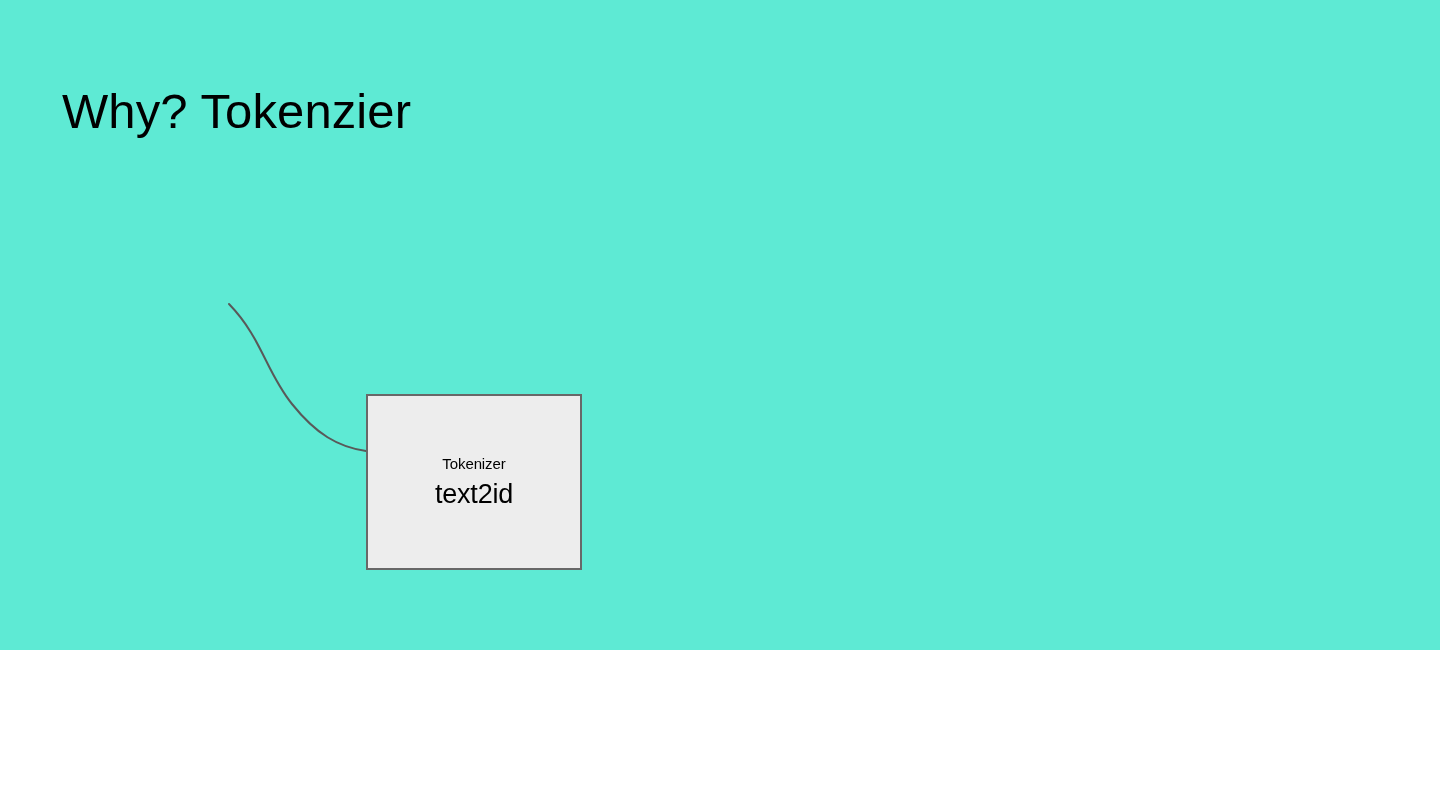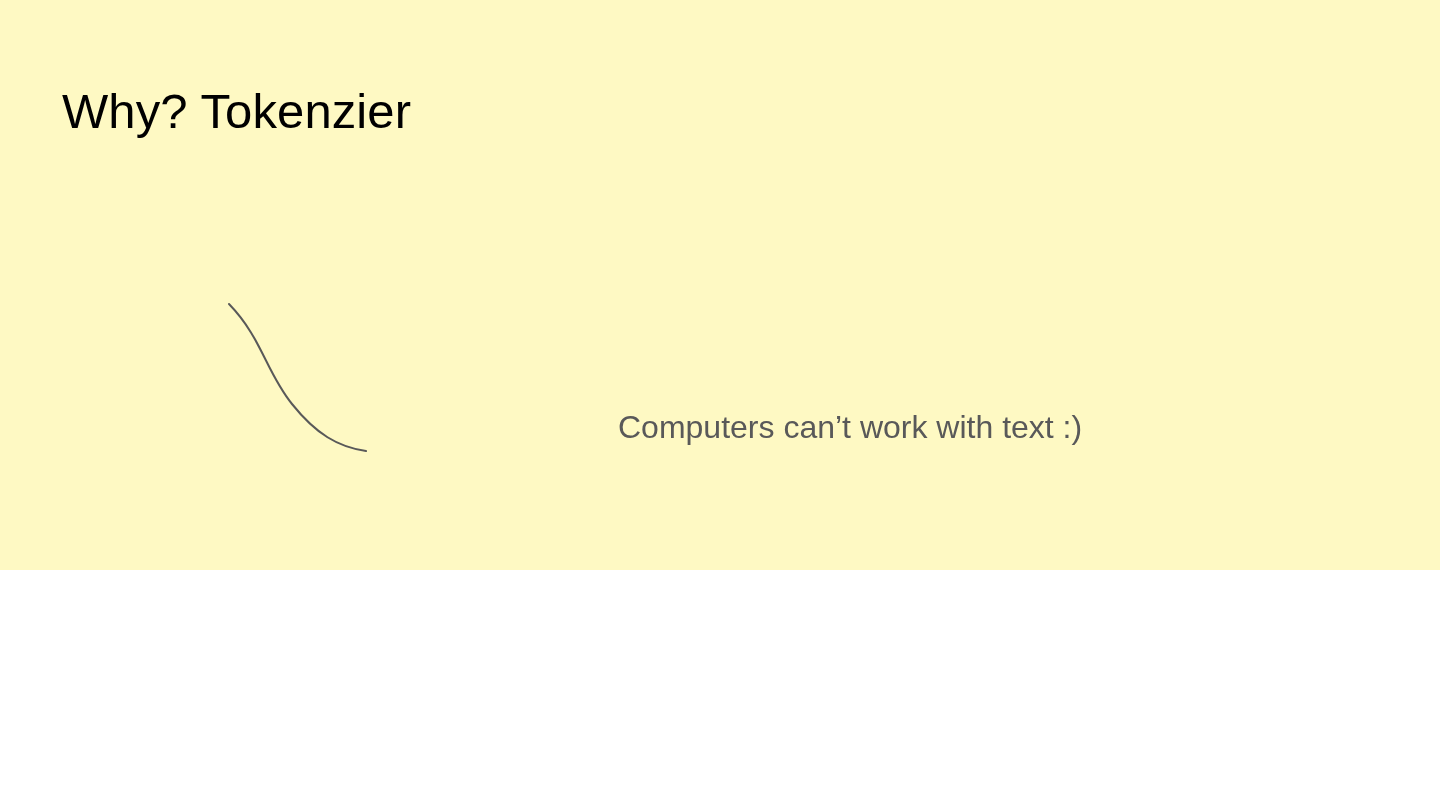--- a/index.html
+++ b/index.html
@@ -7,22 +7,22 @@
     padding: 0;
     background: #ffffff;
   }
   body {
     font-family: "Liberation Sans", sans-serif;
     -webkit-font-smoothing: antialiased;
   }
   #slide {
     position: relative;
     width: 1440px;
-    height: 570px;
-    background: #fef9c3;
+    height: 650px;
+    background: #5eead4;
     overflow: hidden;
   }
 
   
   #slide-title {
     position: absolute;
     left: 62px;
     top: 87px;
     font-size: 49px;
     line-height: 1.0;
@@ -102,16 +102,19 @@
 
 <div id="slide">
 
   <div id="slide-title">Why? Tokenzier</div>
 
 
   <svg id="connector-layer" viewBox="0 0 1440 810" xmlns="http://www.w3.org/2000/svg">
     <path d="M 229 304 C 262 338 266 372 292 404 C 316 434 338 447 366 451" fill="none" stroke="#595959" stroke-width="2" stroke-linecap="round"></path>
   </svg>
 
+  <div id="tokenizer-node">
+    <div class="node-kind">Tokenizer</div>
+    <div class="node-name">text2id</div>
+  </div>
 
-  <div id="caption-text">Computers can’t work with text :)</div>
 
 </div>
 
 </body></html>

